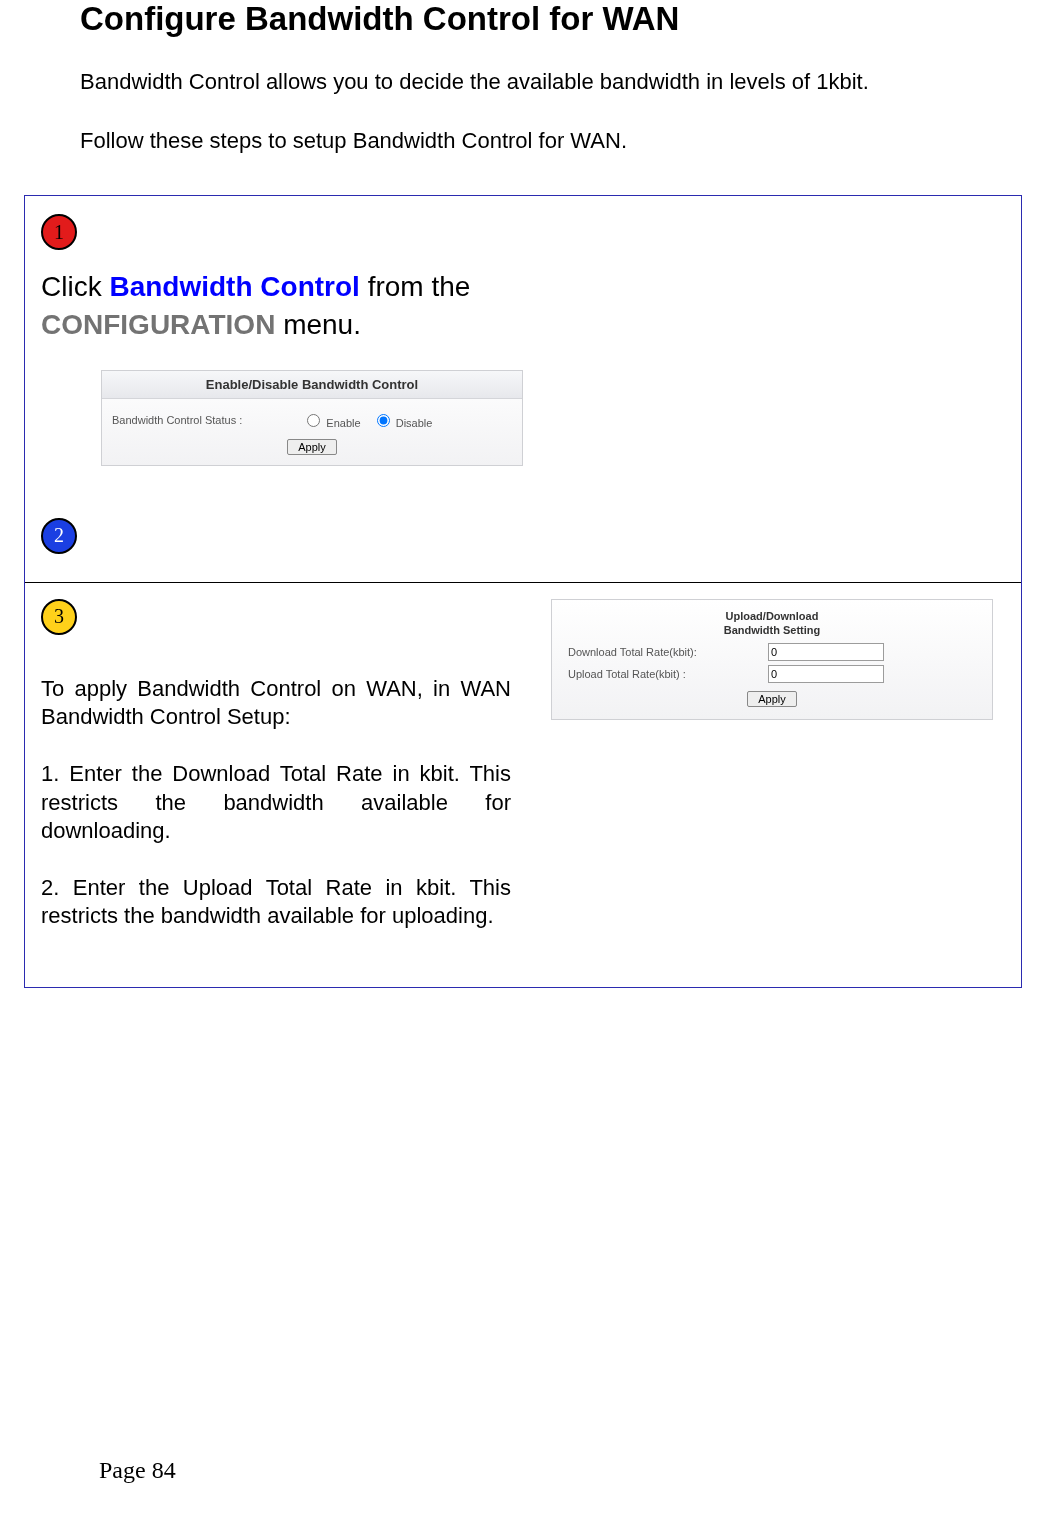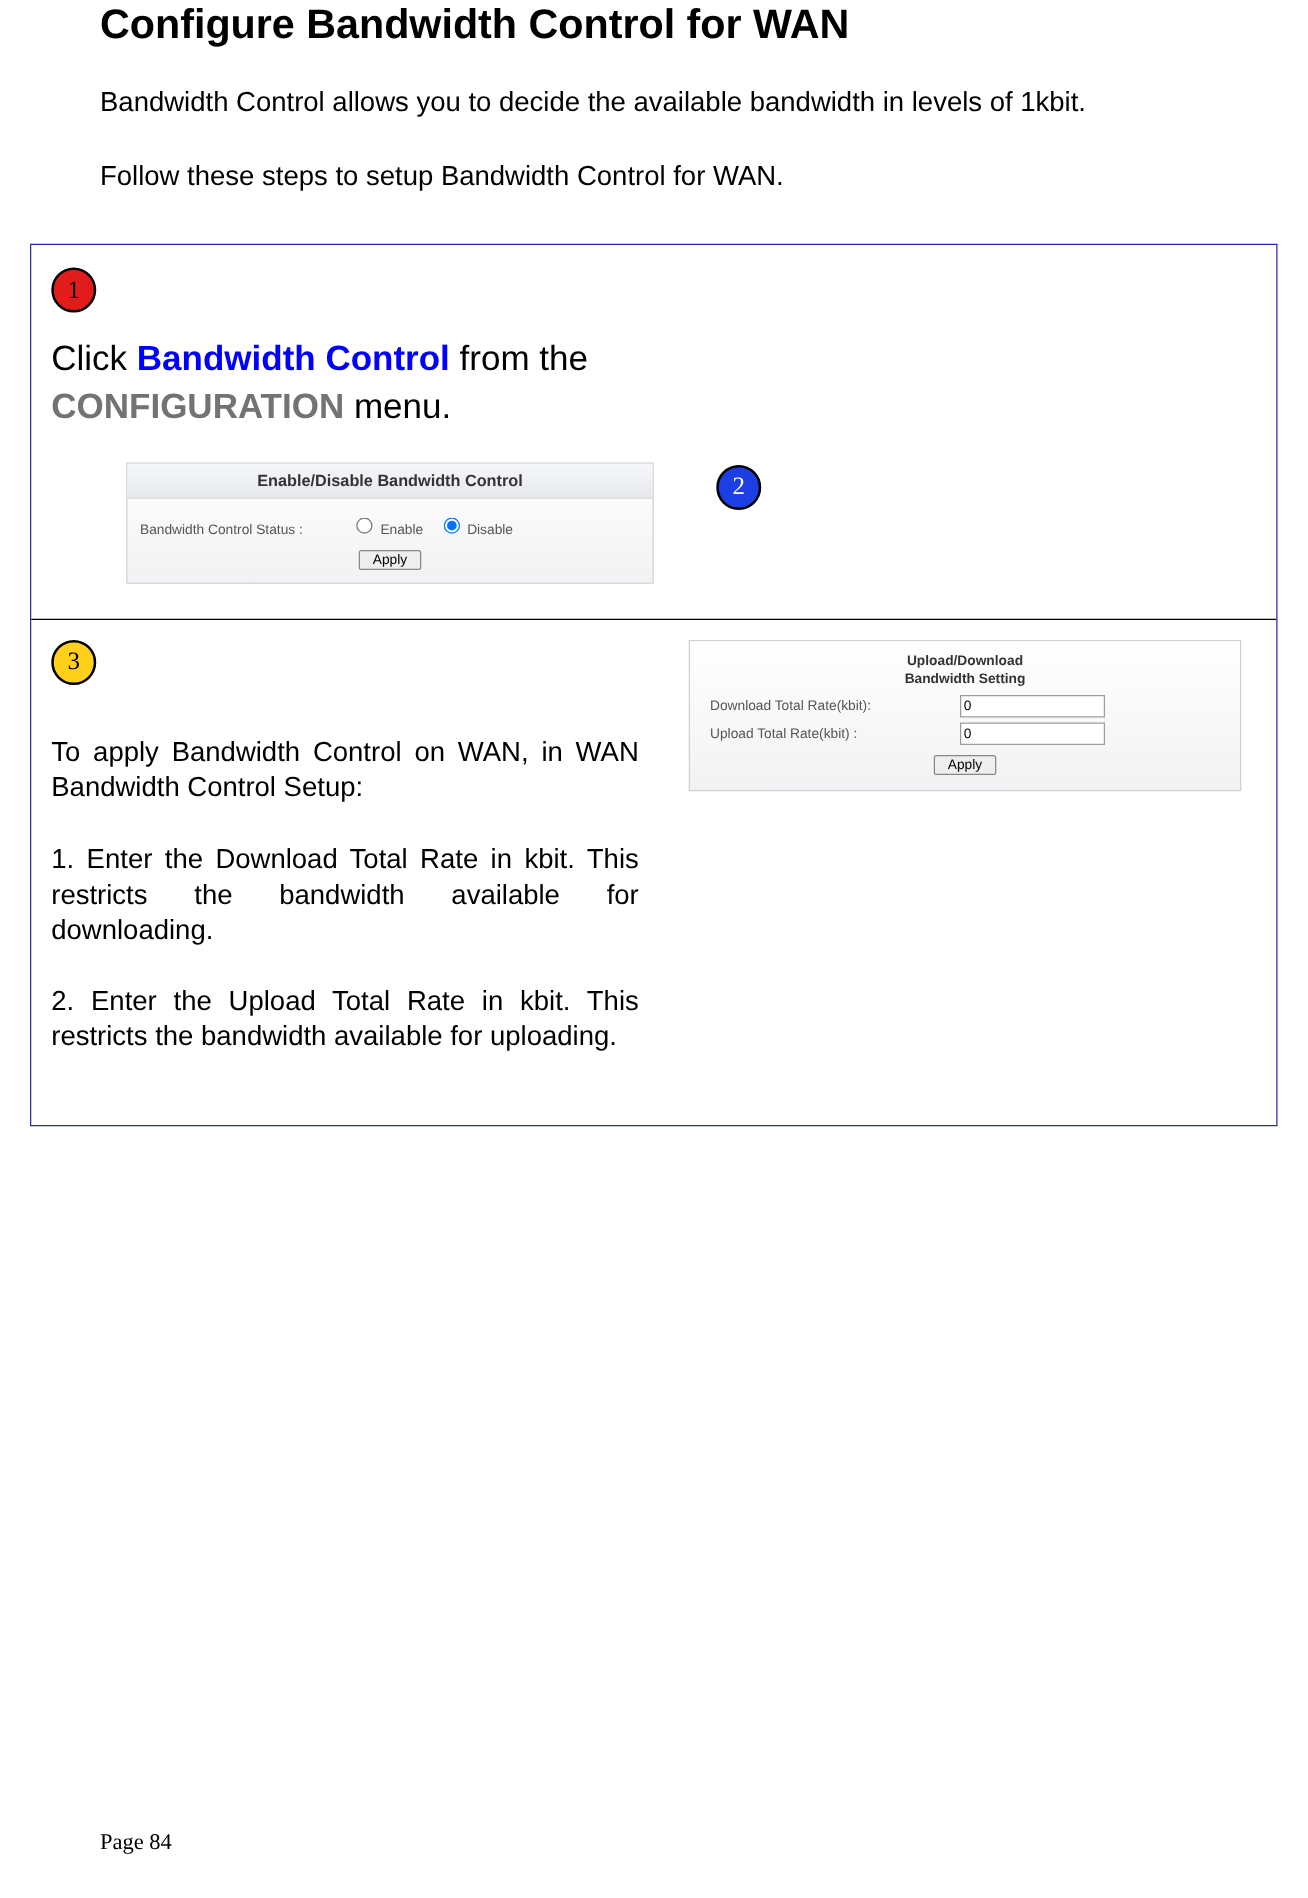--- a/index.html
+++ b/index.html
@@ -68,21 +68,21 @@
   .step1-text {
     margin: 18px 0 26px 0;
     font-size: 28px;
     line-height: 1.35;
   }
   .link-blue { color: #0000ff; font-weight: bold; }
   .link-red  { color: #737373; font-weight: bold; }
 
   .row1-lower {
     display: flex;
-    flex-direction: row;
+    flex-direction: column;
     gap: 50px;
   }
 
   .panel1 {
     width: 420px;
     margin-left: 60px;
     border: 1px solid #cfd0d4;
     background: linear-gradient(#fff, #f2f2f4);
     font-family: Tahoma, Geneva, sans-serif;
     font-size: 12px;
@@ -94,22 +94,22 @@
     font-weight: bold;
     padding: 6px 0;
     font-size: 13px;
     border-bottom: 1px solid #d4d5d9;
   }
   .panel1-body {
     padding: 12px 10px 10px 10px;
   }
   .bc-row {
     display: flex;
-    align-items: flex-end;
-    gap: 38px;
+    align-items: center;
+    gap: 60px;
     font-size: 11px;
     color: #555;
   }
   .radio-set label { font-size: 11px; margin-right: 8px; color:#555;}
   .apply-row {
     text-align: center;
     margin-top: 10px;
   }
   .apply-btn {
     font-family: Tahoma, sans-serif;
@@ -189,24 +189,24 @@
     width: 110px;
     height: 16px;
     font-size: 11px;
     border: 1px solid #9c9c9c;
     padding: 0 2px;
   }
   .panel2 .apply-row { margin-top: 8px; }
 
   .page-num {
     position: absolute;
-    left: 80px;
+    left: 99px;
     bottom: 34px;
     font-family: "Times New Roman", serif;
-    font-size: 18px;
+    font-size: 24px;
   }
 </style>
 </head>
 <body>
 
 <div class="page">
 
   <h2 class="title">Configure Bandwidth Control for WAN</h2>
 
   <div class="intro1">Bandwidth Control allows you to decide the available bandwidth in levels of 1kbit.</div>

